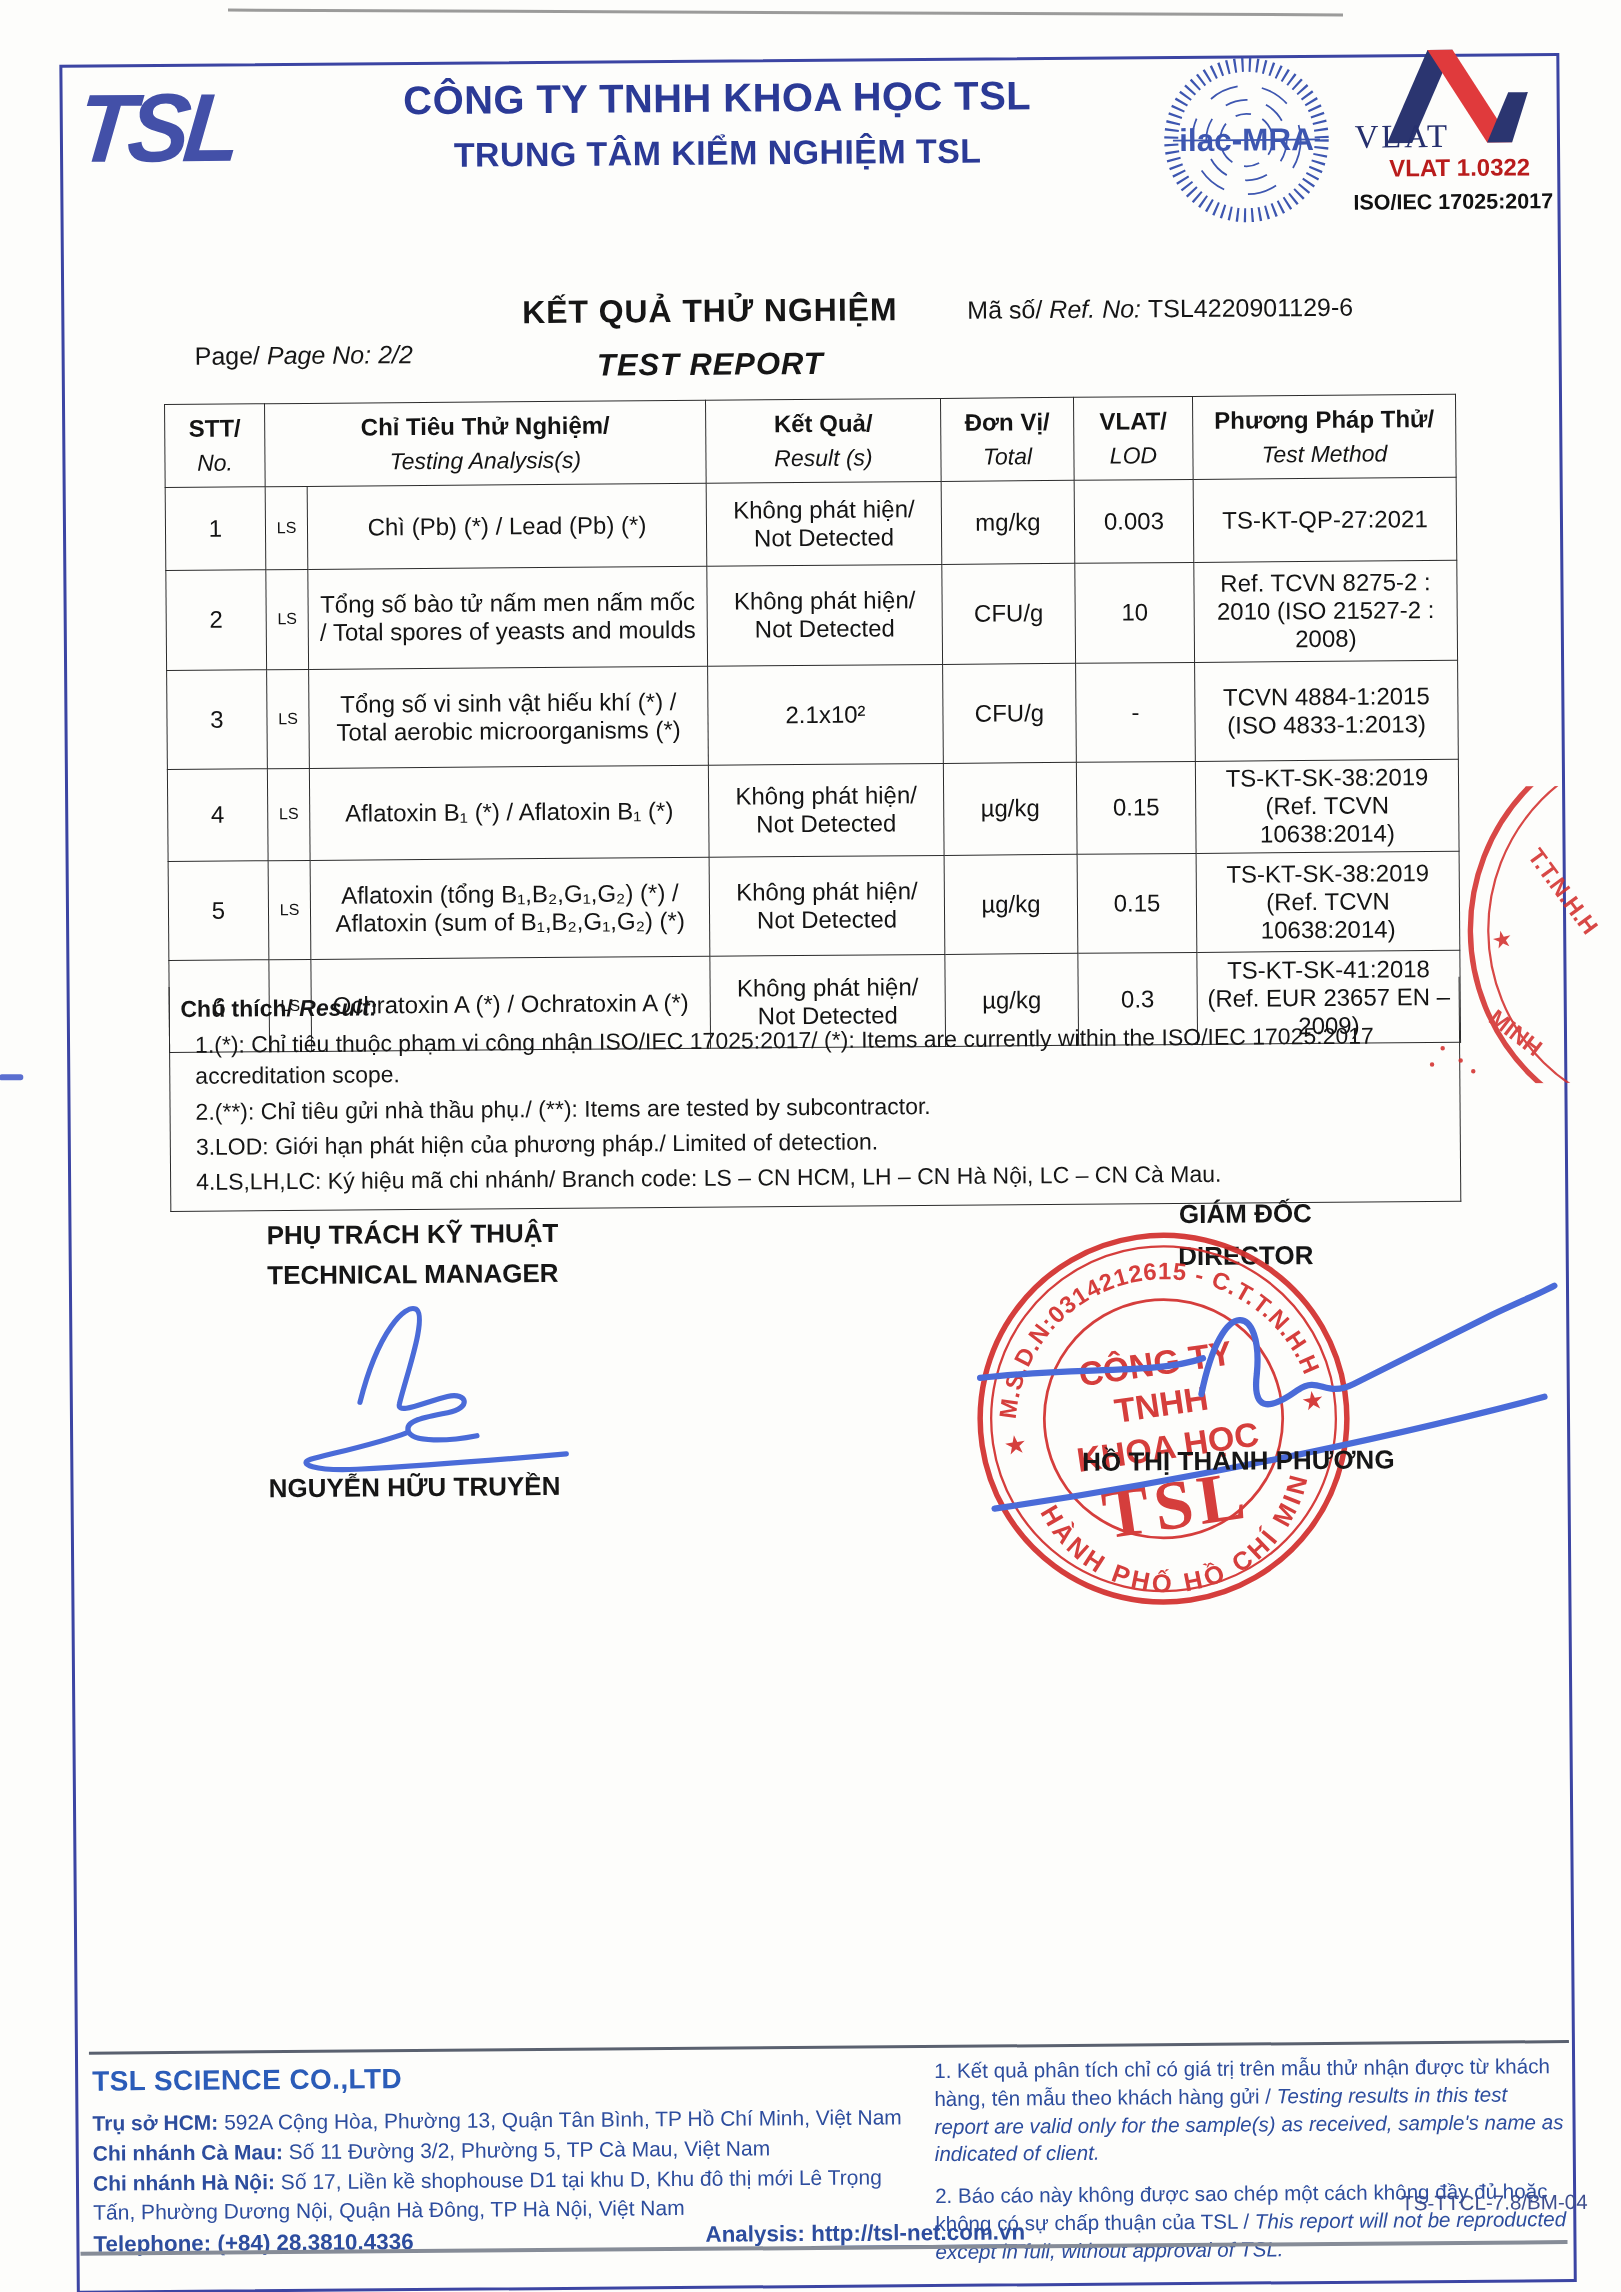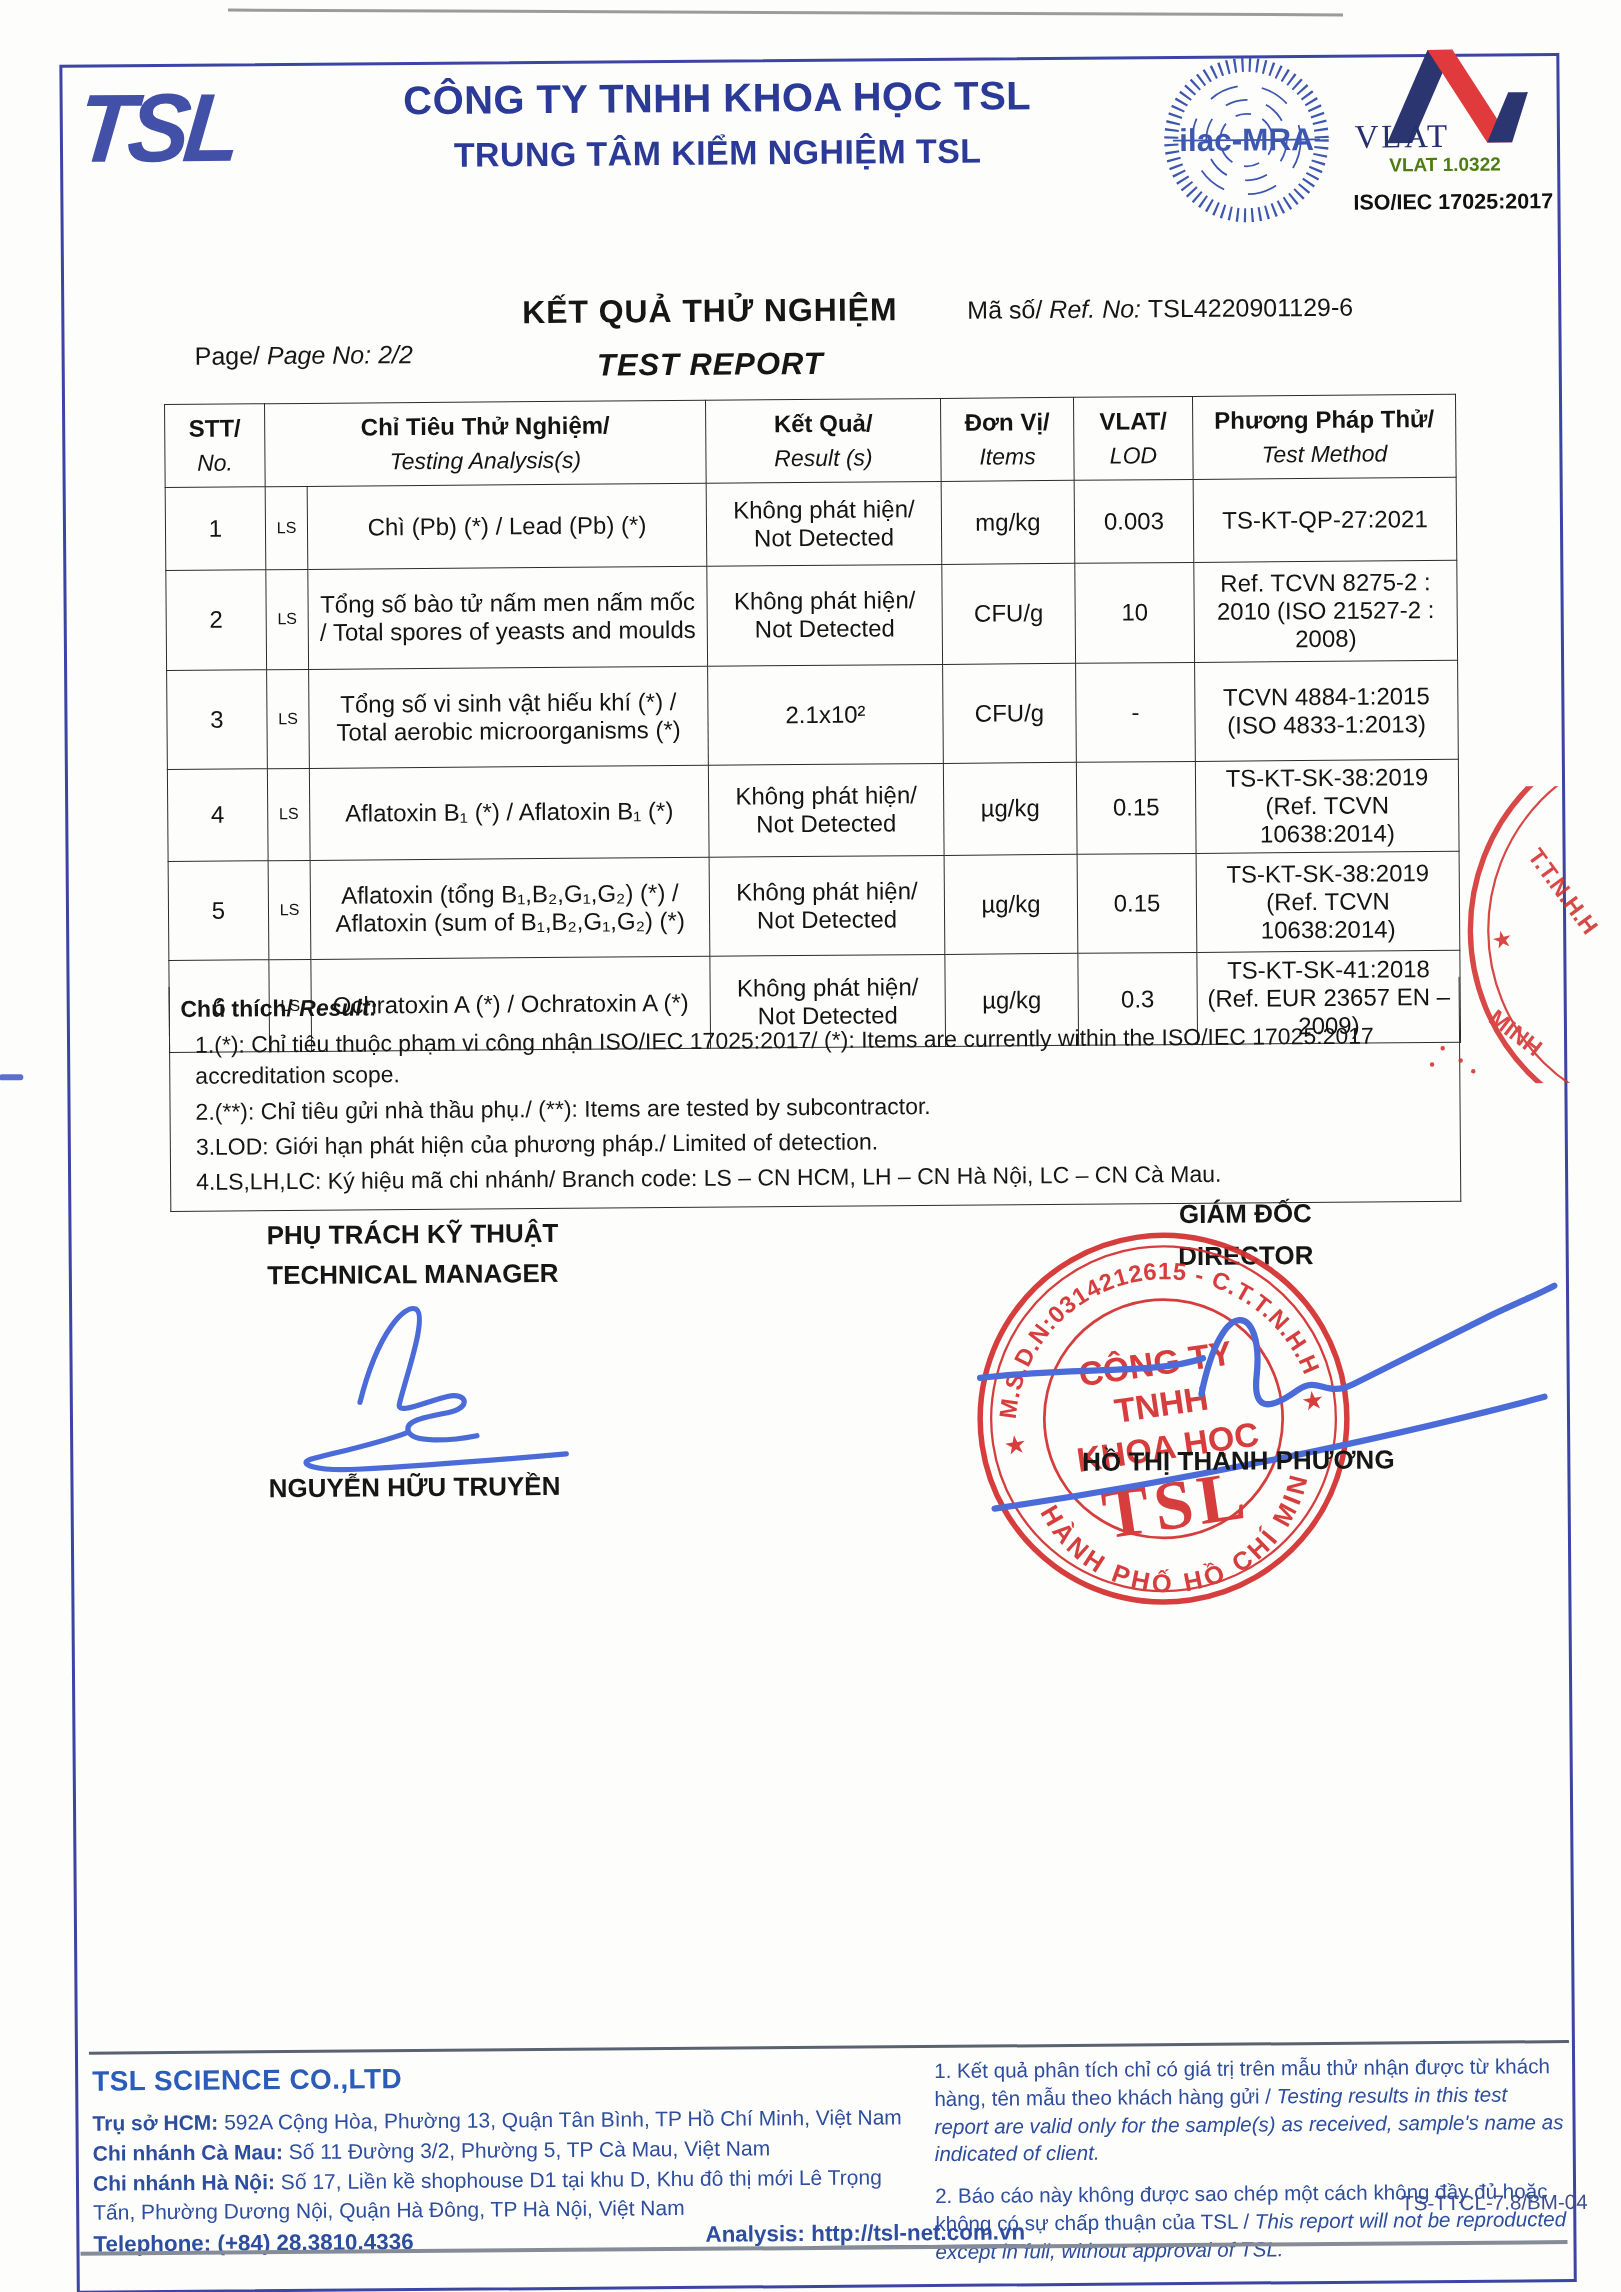--- a/index.html
+++ b/index.html
@@ -20,21 +20,21 @@
     font-size:93px;font-weight:bold;font-style:italic;color:#4350a8;
     letter-spacing:-6.3px;transform:skewX(-6deg) scaleY(1.04);line-height:1;
   }
   .company{position:absolute;left:376px;top:75px;width:699px;text-align:center;color:#2b3a96;}
   .company .l1{font-size:40px;font-weight:bold;letter-spacing:0.4px;}
   .company .l2{font-size:34px;font-weight:bold;margin-top:12.5px;letter-spacing:0.4px;}
   .ilac-logo{position:absolute;left:1167px;top:56px;width:175px;height:175px;}
   .aosc{position:absolute;left:1361px;top:41px;width:224px;}
   .aosc-mark{position:absolute;left:25px;top:5.4px;width:154px;height:109px;}
   .aosc-name{position:absolute;left:1.8px;top:82px;font-size:33px;color:#26306e;letter-spacing:2.7px;font-family:"Liberation Serif","DejaVu Serif",serif;}
-  .aosc-vlat{position:absolute;left:36px;top:118px;font-size:19px;font-weight:bold;color:#4d7c0f;}
+  .aosc-vlat{position:absolute;left:36px;top:118px;font-size:24px;font-weight:bold;color:#b91c1c;}
   .aosc-iso{position:absolute;left:0px;top:154px;font-size:21.5px;font-weight:bold;color:#111;white-space:nowrap;}
 
   
   .page-no{position:absolute;left:201px;top:337px;font-size:25px;}
   .title-vi{position:absolute;left:430px;top:292px;width:573px;text-align:center;font-size:32px;font-weight:bold;letter-spacing:0.9px;}
   .title-en{position:absolute;left:430px;top:346px;width:573px;text-align:center;font-size:31px;font-weight:bold;font-style:italic;letter-spacing:0.9px;}
   .ref-no{position:absolute;left:974px;top:297px;font-size:25px;white-space:nowrap;}
   .it{font-style:italic;}
 
   
@@ -141,21 +141,21 @@
         <th colspan="2">
               <span class="h-vi">Chỉ Tiêu Thử Nghiệm/</span>
               <span class="h-en">Testing Analysis(s)</span>
             </th>
         <th>
               <span class="h-vi">Kết Quả/</span>
               <span class="h-en">Result (s)</span>
             </th>
         <th>
               <span class="h-vi">Đơn Vị/</span>
-              <span class="h-en">Items</span>
+              <span class="h-en">Total</span>
             </th>
         <th>
               <span class="h-vi">VLAT/</span>
               <span class="h-en">LOD</span>
             </th>
         <th>
               <span class="h-vi">Phương Pháp Thử/</span>
               <span class="h-en">Test Method</span>
             </th>
       </tr>

